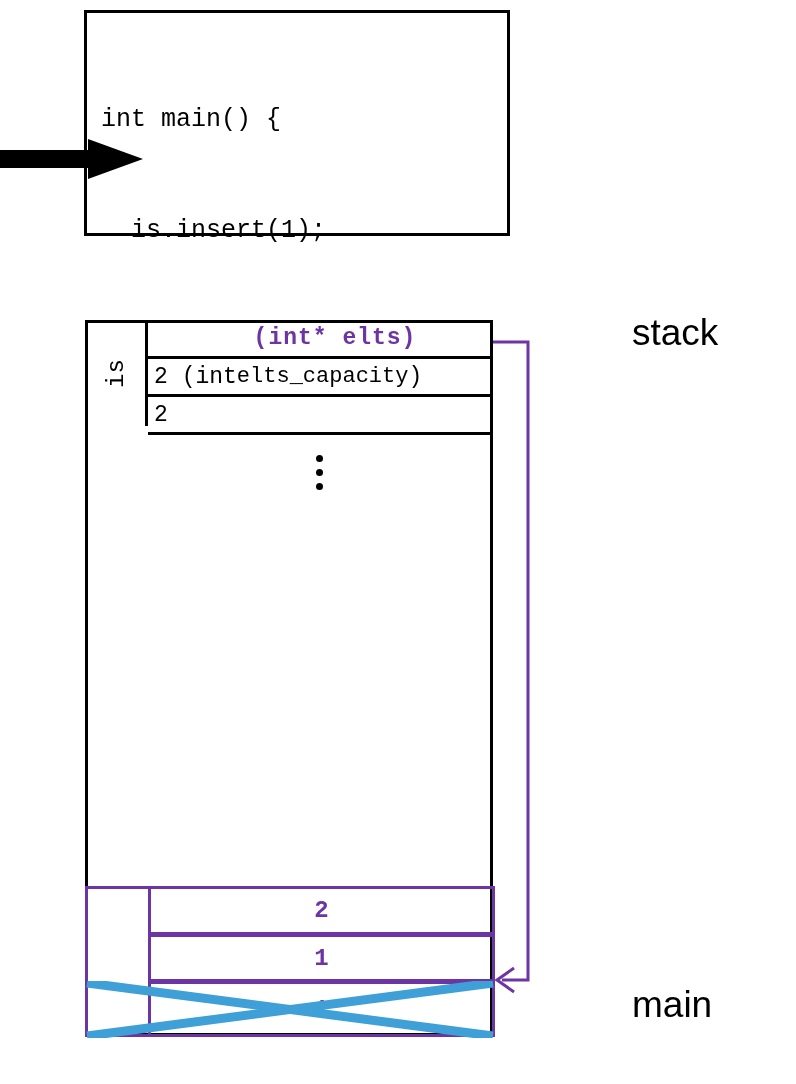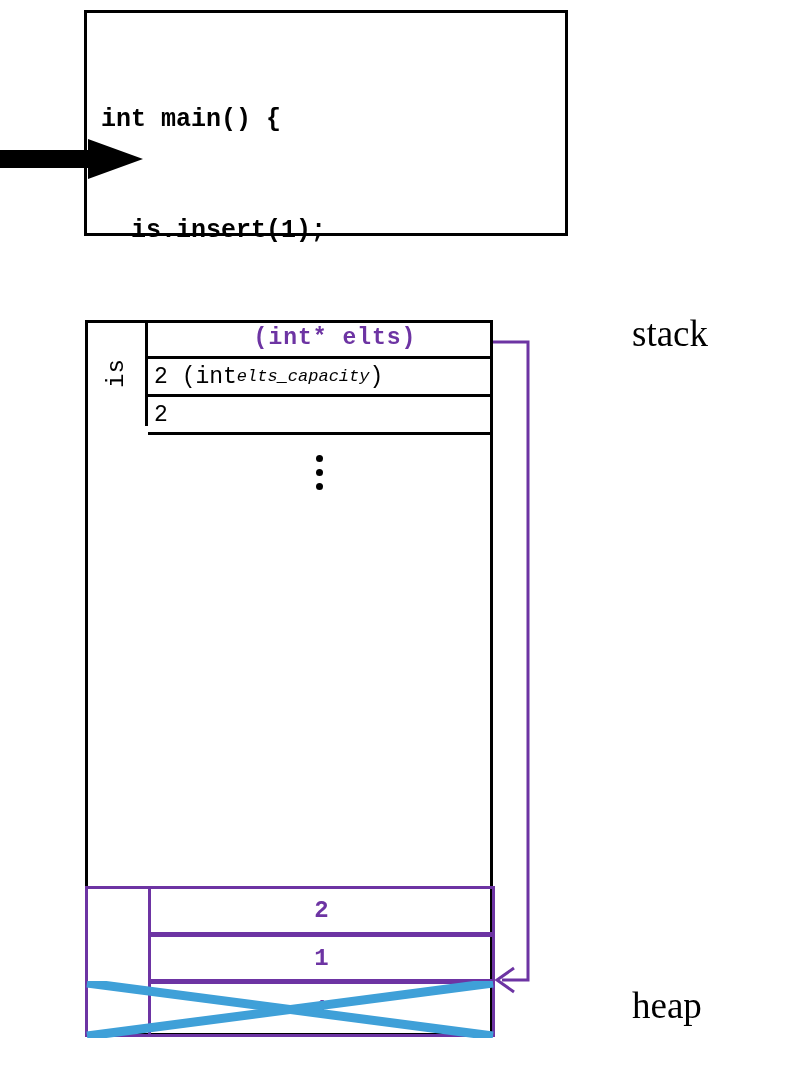--- a/index.html
+++ b/index.html
@@ -13,26 +13,25 @@
     position: relative;
     font-family: "Liberation Sans", sans-serif;
     overflow: hidden;
   }
 
   
   #code-block {
     position: absolute;
     left: 84px;
     top: 10px;
-    width: 484px;
+    width: 426px;
     height: 226px;
     border: 3px solid #000000;
     box-sizing: border-box;
     background: #ffffff;
-    font-weight: bold;
   }
   #code-lines {
     position: absolute;
     left: 14px;
     top: 14px;
     font-family: "Liberation Mono", "DejaVu Sans Mono", monospace;
     font-size: 25px;
     line-height: 37px;
     color: #000000;
     white-space: pre;
@@ -114,22 +113,21 @@
     top: 359px;
     height: 38px;
     padding-left: 6px;
   }
   #row-size {
     top: 397px;
     height: 38px;
     padding-left: 6px;
   }
   .small-ident {
-    font-size: 17px;
-    font-style: italic;
+    font-size: 22px;
   }
 
   
   #stack-ellipsis {
     position: absolute;
     left: 148px;
     top: 448px;
     width: 342px;
     text-align: center;
     font-family: "Liberation Sans", sans-serif;
@@ -200,21 +198,21 @@
     position: absolute;
     left: 480px;
     top: 330px;
     width: 70px;
     height: 670px;
   }
 
   
   .region-label {
     position: absolute;
-    font-family: Liberation Serif, serif;
+    font-family: Liberation Sans, sans-serif;
     font-size: 37px;
     color: #000000;
   }
   #label-stack { left: 632px; top: 312px; }
   #label-heap  { left: 632px; top: 984px; }
 </style>
 </head>
 <body>
 
 <div id="code-block">
@@ -279,13 +277,13 @@
   <line x1="2" y1="2" x2="408" y2="55" stroke="#3FA0D8" stroke-width="9"></line>
   <line x1="2" y1="55" x2="408" y2="2" stroke="#3FA0D8" stroke-width="9"></line>
 </svg>
 
 <svg id="elts-pointer" viewBox="0 0 70 670" xmlns="http://www.w3.org/2000/svg">
   <polyline points="13,12 48,12 48,650 22,650" fill="none" stroke="#6D34A3" stroke-width="3"></polyline>
   <polyline points="34,638 17,650 34,662" fill="none" stroke="#6D34A3" stroke-width="3"></polyline>
 </svg>
 
 <div class="region-label" id="label-stack">stack</div>
-<div class="region-label" id="label-heap">heap</div>
+<div class="region-label" id="label-heap">main</div>
 
 </body></html>

